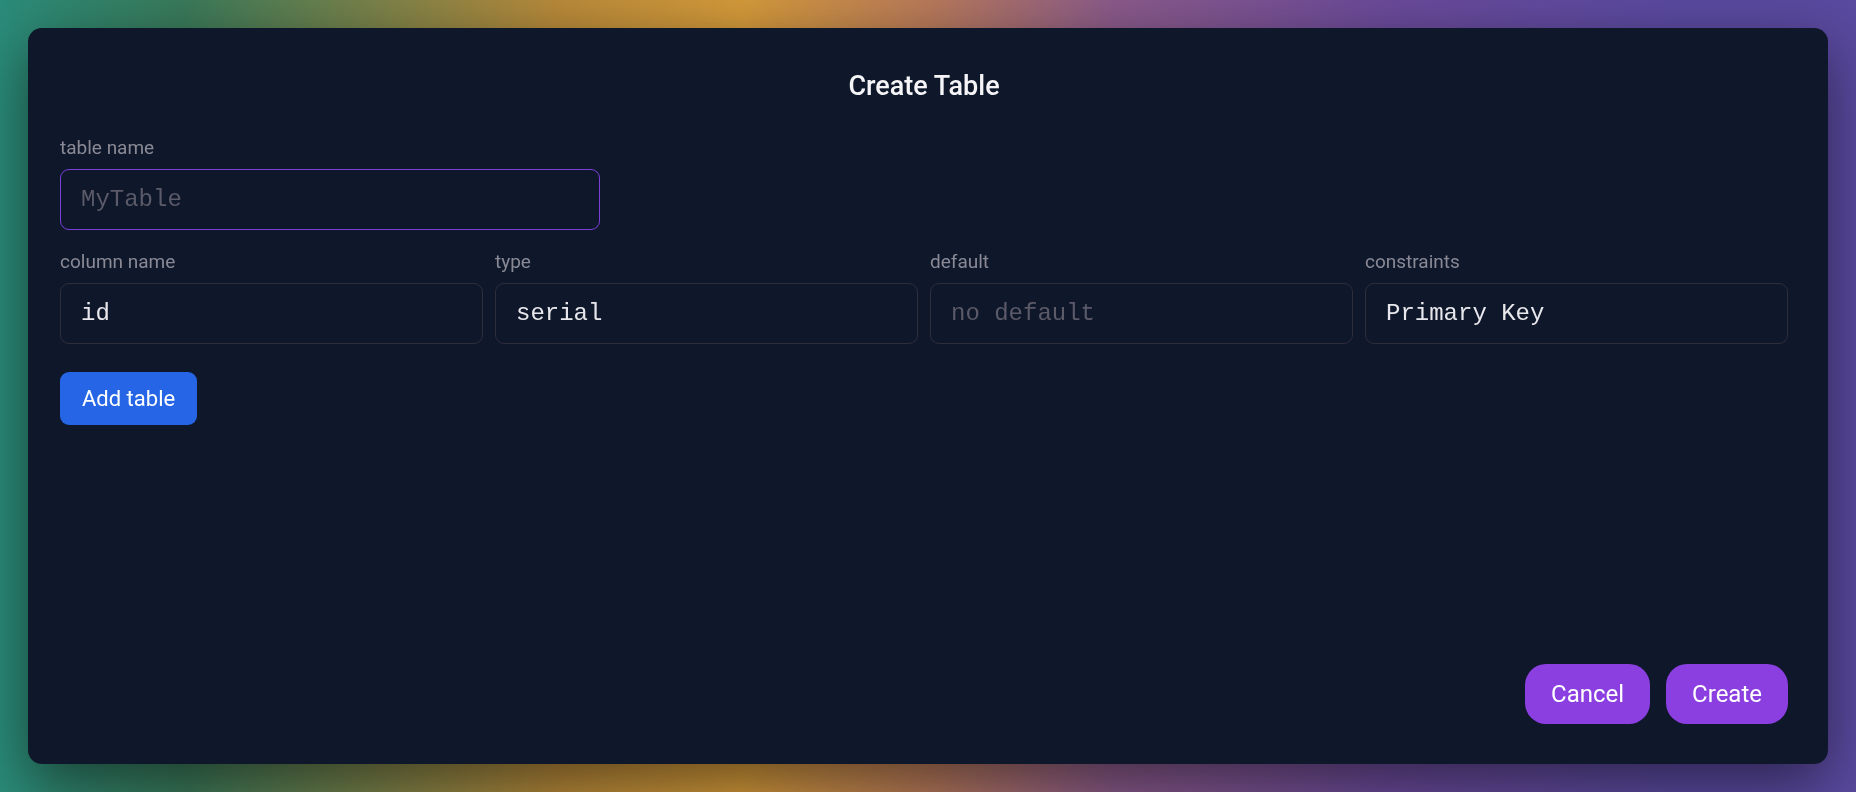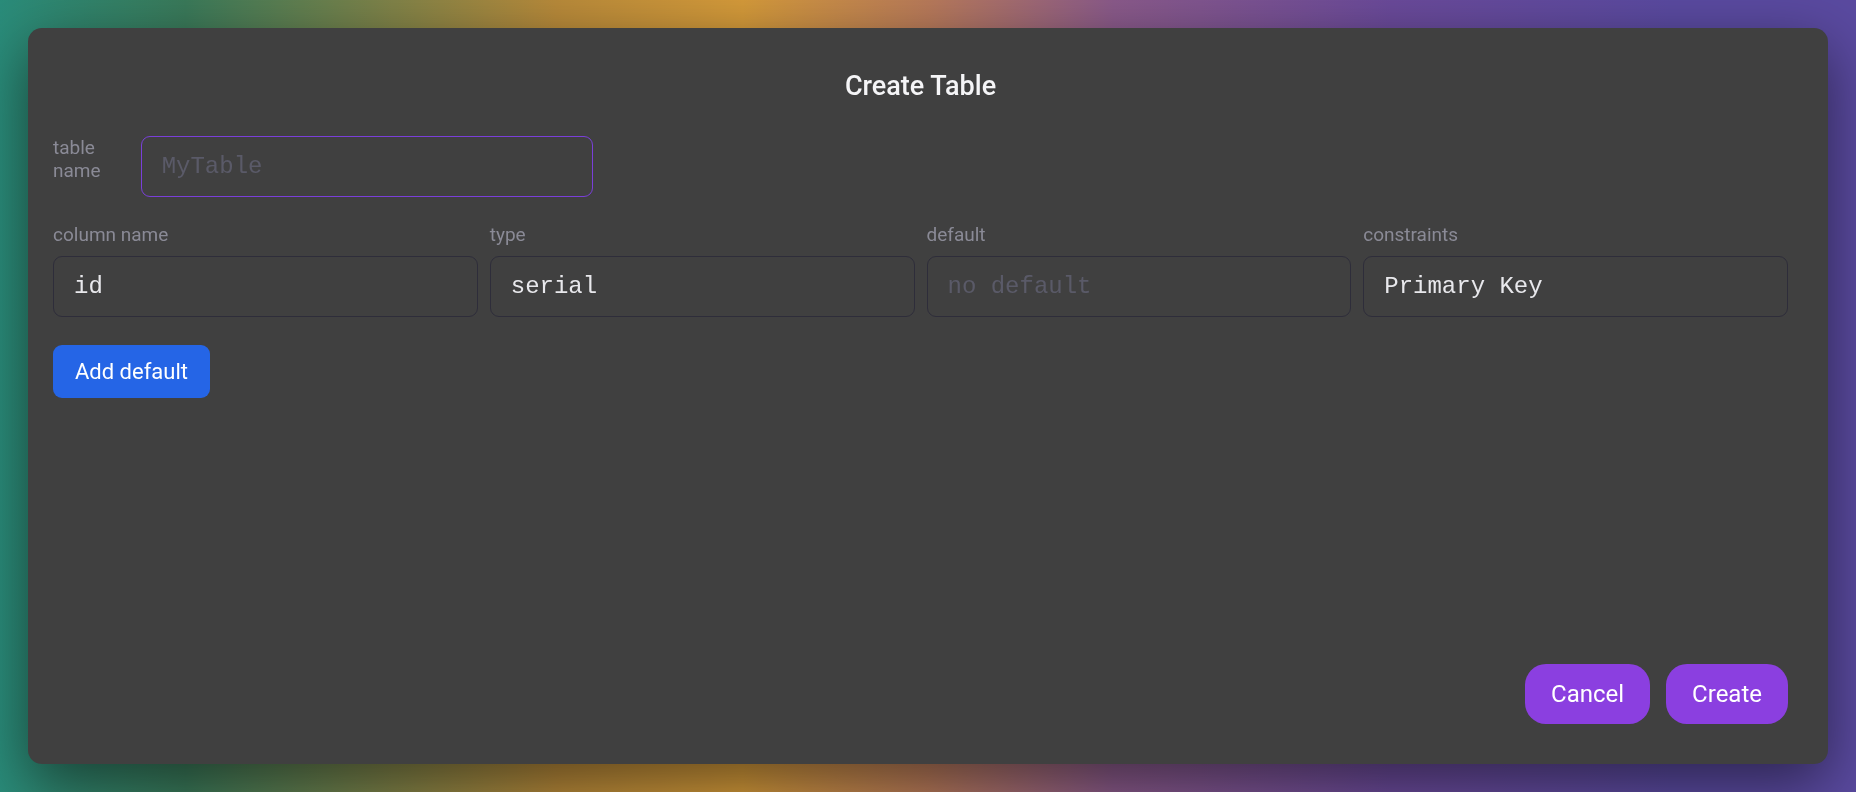--- a/index.html
+++ b/index.html
@@ -13,43 +13,43 @@
       background: linear-gradient(90deg, #2a8c7a 0%, #3a7a5a 10%, #b88a3a 30%, #d49a3a 40%, #b87a5a 50%, #8a5a8a 60%, #6a4a9a 75%, #5a4aa0 90%, #5a4aa0 100%);
       width: 1856px;
       height: 792px;
       display: flex;
       align-items: center;
       justify-content: center;
       padding: 28px;
     }
 
     .modal {
-      background: #404040;
+      background: #0f172a;
       border-radius: 14px;
       width: 100%;
       height: 100%;
-      padding: 42px 40px 40px 25px;
+      padding: 42px 40px 40px 32px;
       display: flex;
       flex-direction: column;
       box-shadow: 0 20px 60px rgba(0,0,0,0.5);
     }
 
     .modal-title {
       color: #f5f5f7;
       font-size: 27px;
       font-weight: 500;
       text-align: center;
       margin-bottom: 34px;
     }
 
     .field-group {
       display: flex;
-      flex-direction: row;
+      flex-direction: column;
       gap: 10px;
-      margin-bottom: 26px;
+      margin-bottom: 20px;
     }
 
     .field-label {
       color: #8a8a96;
       font-size: 19px;
       font-weight: 400;
     }
 
     .text-input {
       background: transparent;
@@ -146,19 +146,19 @@
       <label class="field-label">default</label>
       <input type="text" class="text-input" placeholder="no default" style="">
     </div>
 
     <div class="col-field">
       <label class="field-label">constraints</label>
       <input type="text" class="text-input" value="Primary Key" style="">
     </div>
   </div>
 
-  <button class="btn btn-add">Add default</button>
+  <button class="btn btn-add">Add table</button>
 
   <div class="footer">
     <button class="btn btn-purple">Cancel</button>
     <button class="btn btn-purple">Create</button>
   </div>
 </div>
 
 </body></html>

